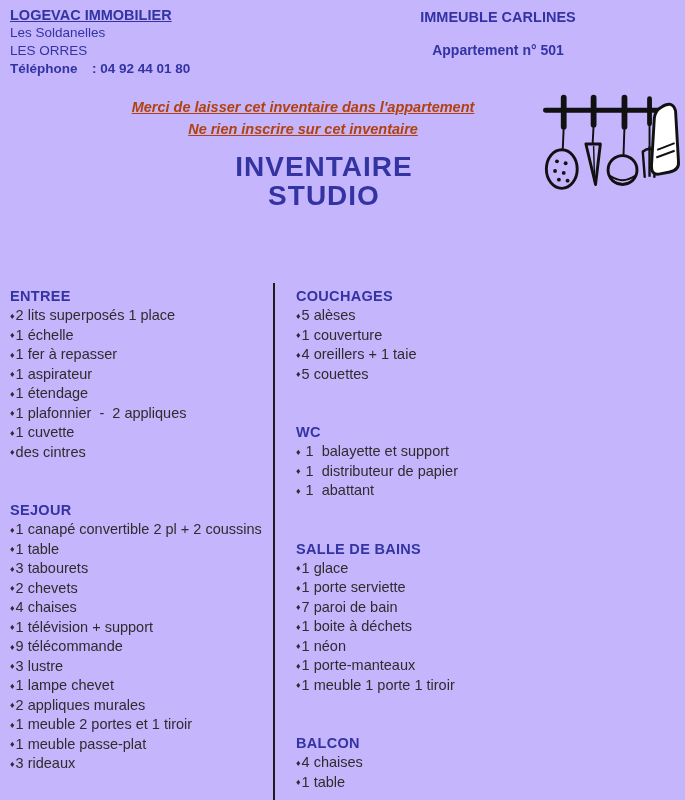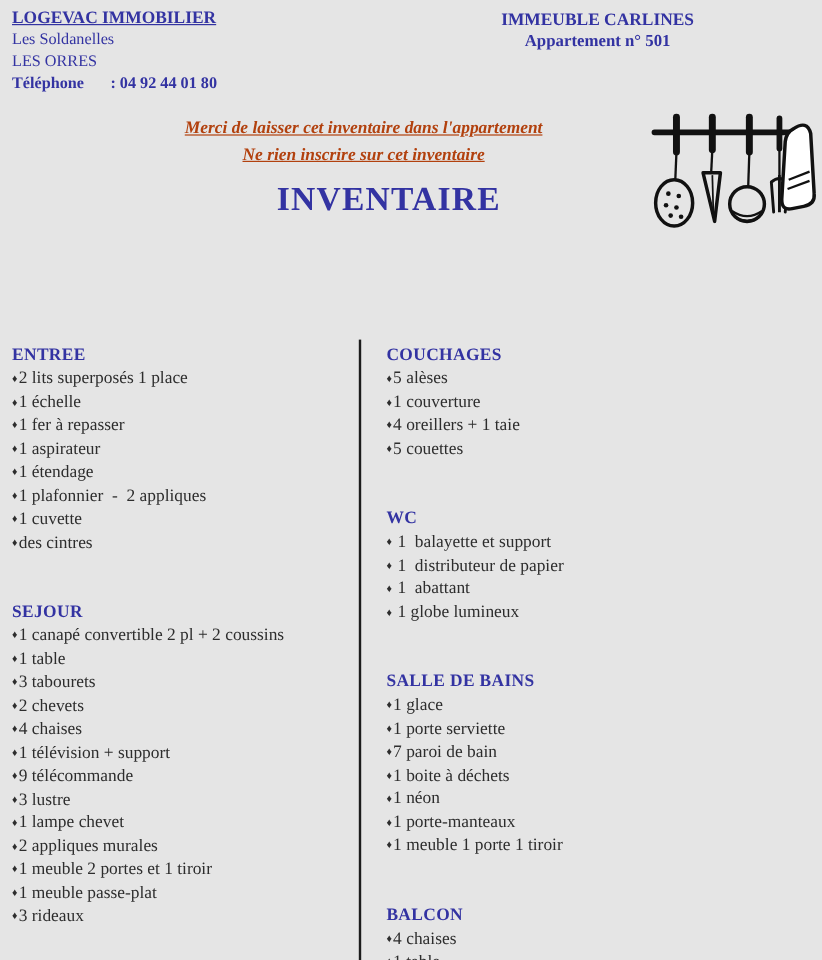--- a/index.html
+++ b/index.html
@@ -4,41 +4,41 @@
 <style>
   :root{
     --heading-blue:#3333a2;
     --notice-red:#b2410e;
     --text:#2d2d2d;
   }
   html,body{margin:0;padding:0;background:#fff;}
   .page{
     position:relative;
     width:685px;height:800px;
-    background:#e5e5e5;
+    background:#c4b5fd;
     overflow:hidden;
-    font-family:Liberation Serif, serif;
+    font-family:Liberation Sans, sans-serif;
     color:var(--text);
   }
   
   .agency{
     position:absolute;left:10px;top:6px;
     color:var(--heading-blue);
     font-size:13.5px;line-height:18px;
   }
   .agency .name{font-weight:bold;font-size:14.5px;text-decoration:underline;}
   .agency .contact-row{font-weight:bold;white-space:pre;}
   .agency .contact-label{display:inline-block;width:82px;}
   
   .building{
     position:absolute;left:392px;top:8px;width:212px;
     text-align:center;color:var(--heading-blue);
     font-weight:bold;font-size:14.5px;line-height:18px;
   }
-  .building .apartment{font-size:14px;}
+  .building .apartment{margin-top:15px;font-size:14px;}
   
   .notice{
     position:absolute;left:0;top:96px;width:606px;
     text-align:center;
     color:var(--notice-red);
     font-weight:bold;font-style:italic;
     font-size:14.5px;line-height:22px;
   }
   .notice div{text-decoration:underline;}
   
@@ -52,21 +52,21 @@
     color:var(--heading-blue);
     font-weight:bold;font-size:28px;line-height:29px;
     letter-spacing:1px;
   }
   
   .columns{
     position:absolute;left:0;top:283px;right:0;bottom:0;
     display:flex;
   }
   .col-left{
-    width:301px;box-sizing:border-box;
+    width:275px;box-sizing:border-box;
     border-right:2px solid #1c1c1c;
     padding:4px 0 0 10px;
   }
   .col-right{
     flex:1;
     padding:4px 0 0 21px;
   }
   .section{margin-top:39px;}
   .section:first-child{margin-top:0;}
   .section-heading{
@@ -140,20 +140,21 @@
     <path d="M123 64 L121 90" stroke="#111" stroke-width="2.5" stroke-linecap="round"></path>
     <path d="M109 64 q7 -6 14 0" stroke="#111" stroke-width="2.5"></path>
 
     <path d="M128 18 q12 -8 15 4 l3 52 q1 9 -9 11 l-10 2 q-9 2 -9 -8 l3 -50 q1 -8 7 -11 Z" stroke="#111" stroke-width="3" fill="#fff" stroke-linejoin="round"></path>
     <line x1="124" y1="62" x2="142" y2="55" stroke="#111" stroke-width="2"></line>
     <line x1="123" y1="70" x2="142" y2="63" stroke="#111" stroke-width="2"></line>
   </svg>
 
   <div class="doc-title">
     <div>INVENTAIRE</div>
+    <div>STUDIO</div>
   </div>
 
   <div class="columns">
     <div class="col-left">
         <div class="section">
           <div class="section-heading">ENTREE</div>
           <div class="item"><span class="bullet">♦</span><span>2 lits superposés 1 place</span></div>
           <div class="item"><span class="bullet">♦</span><span>1 échelle</span></div>
           <div class="item"><span class="bullet">♦</span><span>1 fer à repasser</span></div>
           <div class="item"><span class="bullet">♦</span><span>1 aspirateur</span></div>
@@ -185,21 +186,20 @@
           <div class="item"><span class="bullet">♦</span><span>5 alèses</span></div>
           <div class="item"><span class="bullet">♦</span><span>1 couverture</span></div>
           <div class="item"><span class="bullet">♦</span><span>4 oreillers + 1 taie</span></div>
           <div class="item"><span class="bullet">♦</span><span>5 couettes</span></div>
         </div>
         <div class="section">
           <div class="section-heading">WC</div>
           <div class="item"><span class="bullet">♦</span><span> 1  balayette et support</span></div>
           <div class="item"><span class="bullet">♦</span><span> 1  distributeur de papier</span></div>
           <div class="item"><span class="bullet">♦</span><span> 1  abattant</span></div>
-          <div class="item"><span class="bullet">♦</span><span> 1 globe lumineux</span></div>
         </div>
         <div class="section">
           <div class="section-heading">SALLE DE BAINS</div>
           <div class="item"><span class="bullet">♦</span><span>1 glace</span></div>
           <div class="item"><span class="bullet">♦</span><span>1 porte serviette</span></div>
           <div class="item"><span class="bullet">♦</span><span>7 paroi de bain</span></div>
           <div class="item"><span class="bullet">♦</span><span>1 boite à déchets</span></div>
           <div class="item"><span class="bullet">♦</span><span>1 néon</span></div>
           <div class="item"><span class="bullet">♦</span><span>1 porte-manteaux</span></div>
           <div class="item"><span class="bullet">♦</span><span>1 meuble 1 porte 1 tiroir</span></div>

